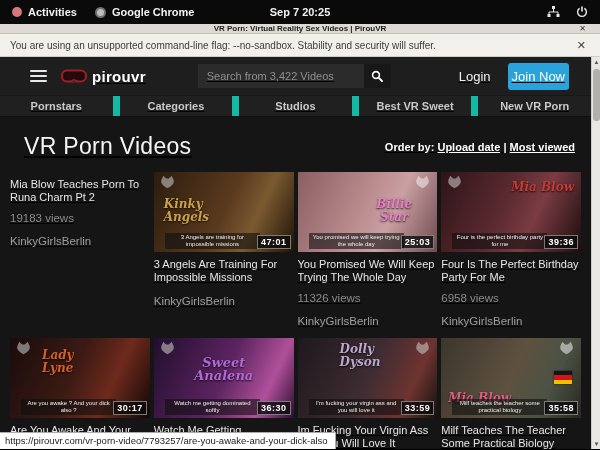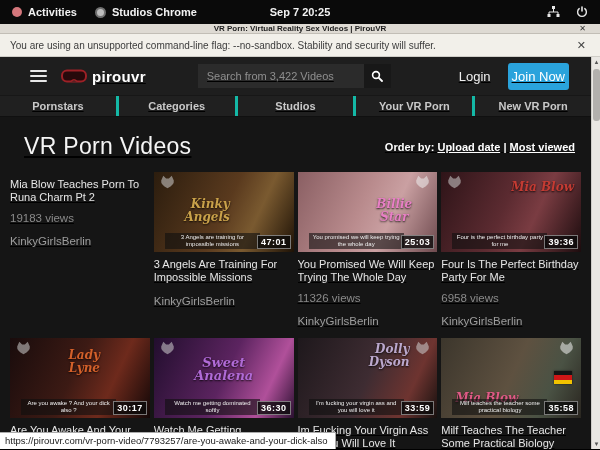--- a/index.html
+++ b/index.html
@@ -42,36 +42,36 @@
   .logo-text { color:#fff; font-weight:bold; font-size:15px; letter-spacing:.3px; }
   .search-wrap { display:flex; margin-left:52px; }
   .search-input { width:166px; height:24px; background:#2b2b2b; border:none; color:#cfcfcf; font-size:11px; padding:0 9px; outline:none; font-family:"Liberation Sans",sans-serif; }
   .search-input::placeholder { color:#8f8f8f; }
   .search-btn { width:27px; height:24px; background:#181818; border:none; display:flex; align-items:center; justify-content:center; cursor:pointer; }
   .login { margin-left:auto; color:#efefef; font-size:13px; cursor:pointer; }
   .join-btn { margin-left:17px; background:#2aa3dc; color:#fff; border:none; font-size:13px; padding:6px 4px; border-radius:3px; cursor:pointer; font-family:"Liberation Sans",sans-serif; }
 
   
   .site-nav { height:22px; background:#202020; display:flex; border-top:1px solid #171717; border-bottom:1px solid #101010; }
-  .nav-item { flex:1; text-align:center; line-height:20px; font-size:11px; font-weight:bold; color:#c9c9c9; cursor:pointer; border-left:3px solid #14b8a6; }
+  .nav-item { flex:1; text-align:center; line-height:20px; font-size:11px; font-weight:bold; color:#c9c9c9; cursor:pointer; border-left:7px solid #14b8a6; }
   .nav-item:first-child { border-left:none; }
 
   
   .page-head { display:flex; align-items:center; padding:16px 16px 12px 24px; }
   .page-title { color:#f5f5f5; font-size:23px; font-weight:400; letter-spacing:.3px; }
   .order-by { margin-left:auto; font-size:11px; font-weight:bold; color:#fff; white-space:nowrap; }
   .order-by a { color:#fff; text-decoration:underline; cursor:pointer; }
 
   
   .grid { display:grid; grid-template-columns:repeat(4,1fr); column-gap:4px; row-gap:11px; padding:0 10px; }
   .card { width:100%; }
   .thumb { height:80px; position:relative; overflow:hidden; background:#222; cursor:pointer; }
   .cat { position:absolute; left:5px; top:3px; opacity:.55; }
   .cat.rt { left:auto; right:6px; }
-  .oname { position:absolute; font-family:"DejaVu Serif", serif; font-style:italic; font-weight:bold; font-size:12px; line-height:13px; text-shadow:0 1px 2px rgba(0,0,0,.8); pointer-events:none;text-align:right; }
+  .oname { position:absolute; font-family:"DejaVu Serif", serif; font-style:italic; font-weight:bold; font-size:12px; line-height:13px; text-shadow:0 1px 2px rgba(0,0,0,.8); pointer-events:none; }
   .n1 { top:16px; right:5px; width:72px; text-align:right; }
   .n2 { top:26px; left:10px; width:66px; }
   .n3 { top:26px; right:12px; width:62px; text-align:center; }
   .n4 { top:9px; right:7px; width:66px; text-align:right; }
   .n5 { top:11px; left:32px; width:58px; }
   .n6 { top:18px; left:28px; width:84px; text-align:center; font-size:13px; }
   .n7 { top:5px; left:42px; width:70px; }
   .n8 { bottom:13px; left:7px; width:70px; }
   .ocap { position:absolute; bottom:3px; left:8%; max-width:68%; font-size:6px; line-height:7px; color:#eee; background:rgba(15,15,15,.6); padding:1px 3px; text-align:center; pointer-events:none; }
   .dur { position:absolute; right:3px; bottom:3px; background:rgba(10,10,10,.78); border:1px solid rgba(210,210,210,.55); color:#fff; font-size:9px; font-weight:bold; padding:1px 3px; letter-spacing:.5px; }
@@ -89,21 +89,21 @@
 <div class="screen">
 
   <div class="taskbar">
     <div class="tb-left">
       <div class="tb-item">
         <span class="dot-icon"></span>
         <span>Activities</span>
       </div>
       <div class="tb-item">
         <span class="chrome-icon"></span>
-        <span>Studios Chrome</span>
+        <span>Google Chrome</span>
       </div>
     </div>
     <div class="tb-clock">Sep 7 20:25</div>
     <div class="tb-right">
       <svg width="13" height="12" viewBox="0 0 13 12">
         <rect x="5" y="0" width="3" height="3" fill="#e8e8e8"></rect>
         <rect x="0.5" y="8" width="3" height="3" fill="#e8e8e8"></rect>
         <rect x="9.5" y="8" width="3" height="3" fill="#e8e8e8"></rect>
         <path d="M6.5 3 v3 M2 8 v-2 h9 v2" stroke="#e8e8e8" fill="none" stroke-width="1"></path>
       </svg>
@@ -151,21 +151,21 @@
           </button>
         </div>
         <span class="login">Login</span>
         <button class="join-btn">Join Now</button>
       </div>
 
       <div class="site-nav">
         <div class="nav-item">Pornstars</div>
         <div class="nav-item">Categories</div>
         <div class="nav-item">Studios</div>
-        <div class="nav-item">Your VR Porn</div>
+        <div class="nav-item">Best VR Sweet</div>
         <div class="nav-item">New VR Porn</div>
       </div>
 
       <div class="page-head">
         <h1 class="page-title">VR Porn Videos</h1>
         <div class="order-by">
           <span>Order by:</span>
           <a>Upload date</a>
           <span>|</span>
           <a>Most viewed</a>

